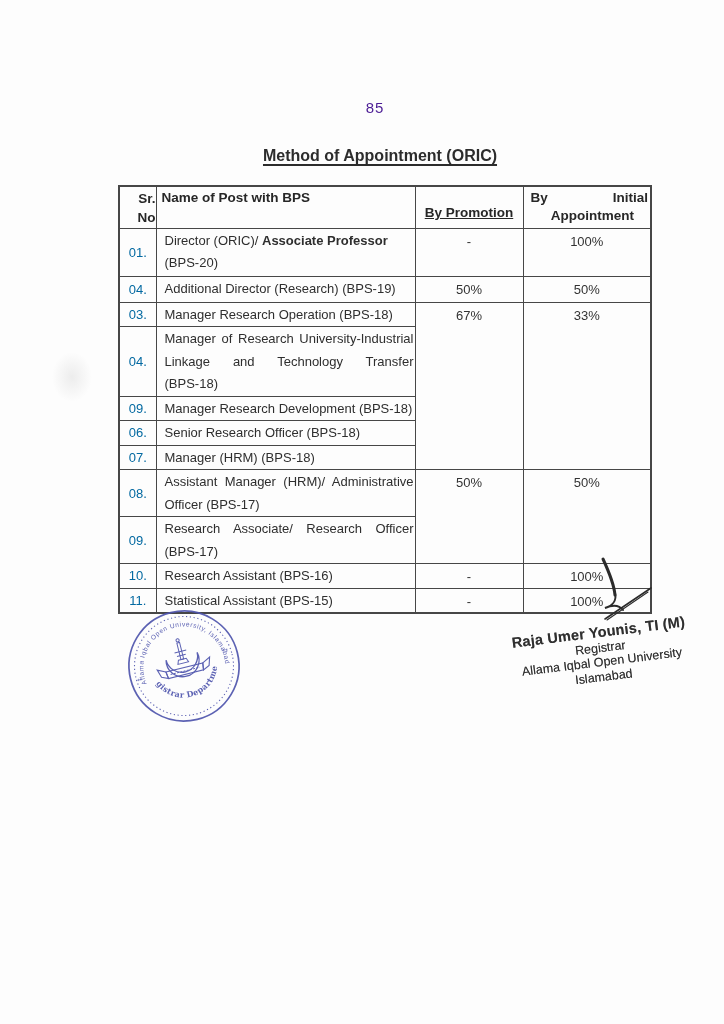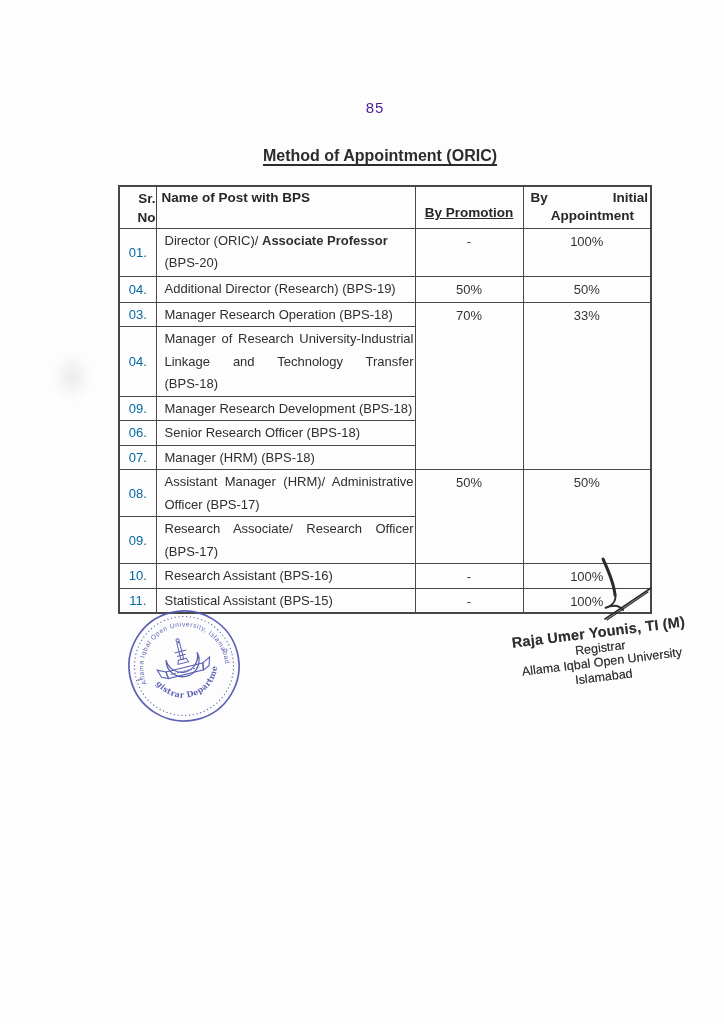--- a/index.html
+++ b/index.html
@@ -105,21 +105,21 @@
           <div class="ln"><span>Additional Director (Research) (BPS-19)</span></div>
         </td>
         <td class="td-val" rowspan="1">50%</td>
         <td class="td-val" rowspan="1">50%</td>
       </tr>
       <tr style="height: 23px;">
         <td class="td-sr">03.</td>
         <td class="td-name">
           <div class="ln"><span>Manager Research Operation (BPS-18)</span></div>
         </td>
-        <td class="td-val" rowspan="5">70%</td>
+        <td class="td-val" rowspan="5">67%</td>
         <td class="td-val" rowspan="5">33%</td>
       </tr>
       <tr style="height: 69px;">
         <td class="td-sr">04.</td>
         <td class="td-name">
           <div class="ln jl"><span>Manager of Research University-Industrial</span></div>
           <div class="ln jl"><span>Linkage and Technology Transfer</span></div>
           <div class="ln"><span>(BPS-18)</span></div>
         </td>
       </tr>

